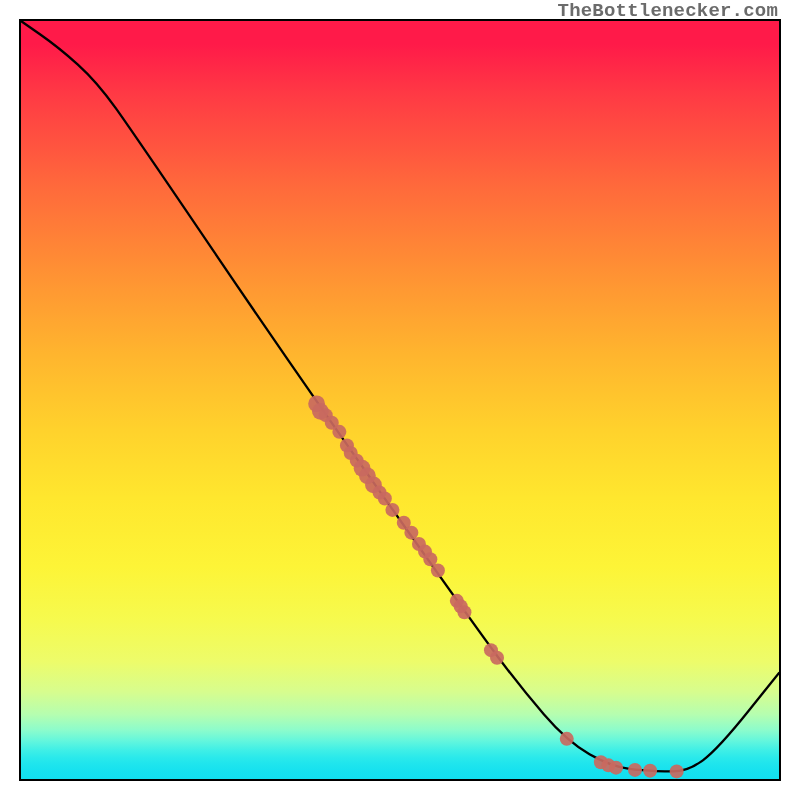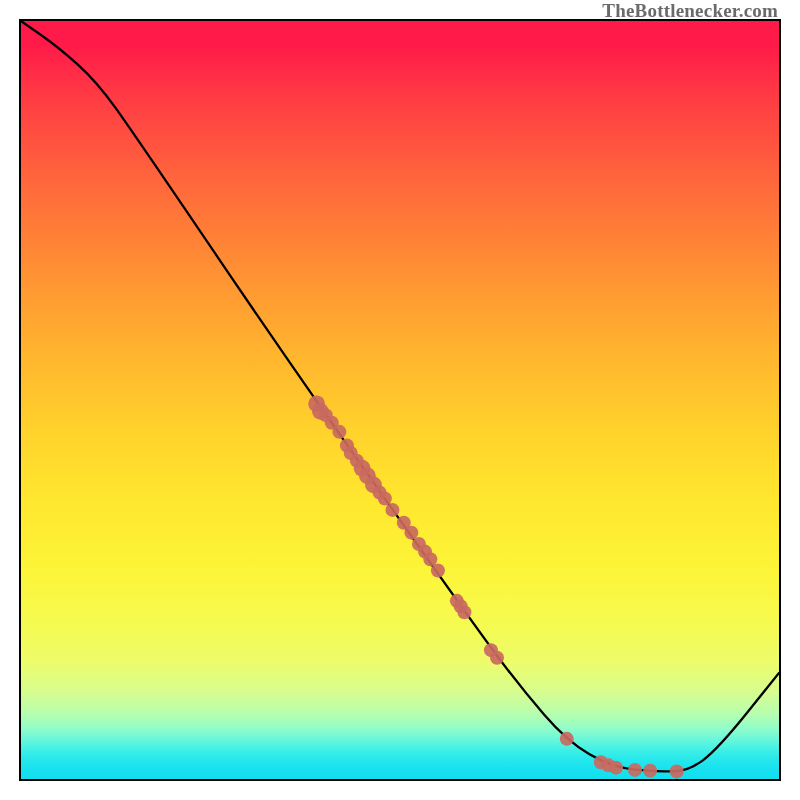--- a/index.html
+++ b/index.html
@@ -55,21 +55,21 @@
   svg.curve-layer {
     position: absolute;
     inset: 0;
     width: 100%;
     height: 100%;
   }
   .watermark {
     position: absolute;
     top: 0;
     right: 22px;
-    font-family: Liberation Serif, serif;
+    font-family: Liberation Mono, monospace;
     font-size: 19px;
     font-weight: bold;
     color: #6b6b6b;
     letter-spacing: 0.2px;
     user-select: none;
   }
 </style>
 </head>
 <body>
 

